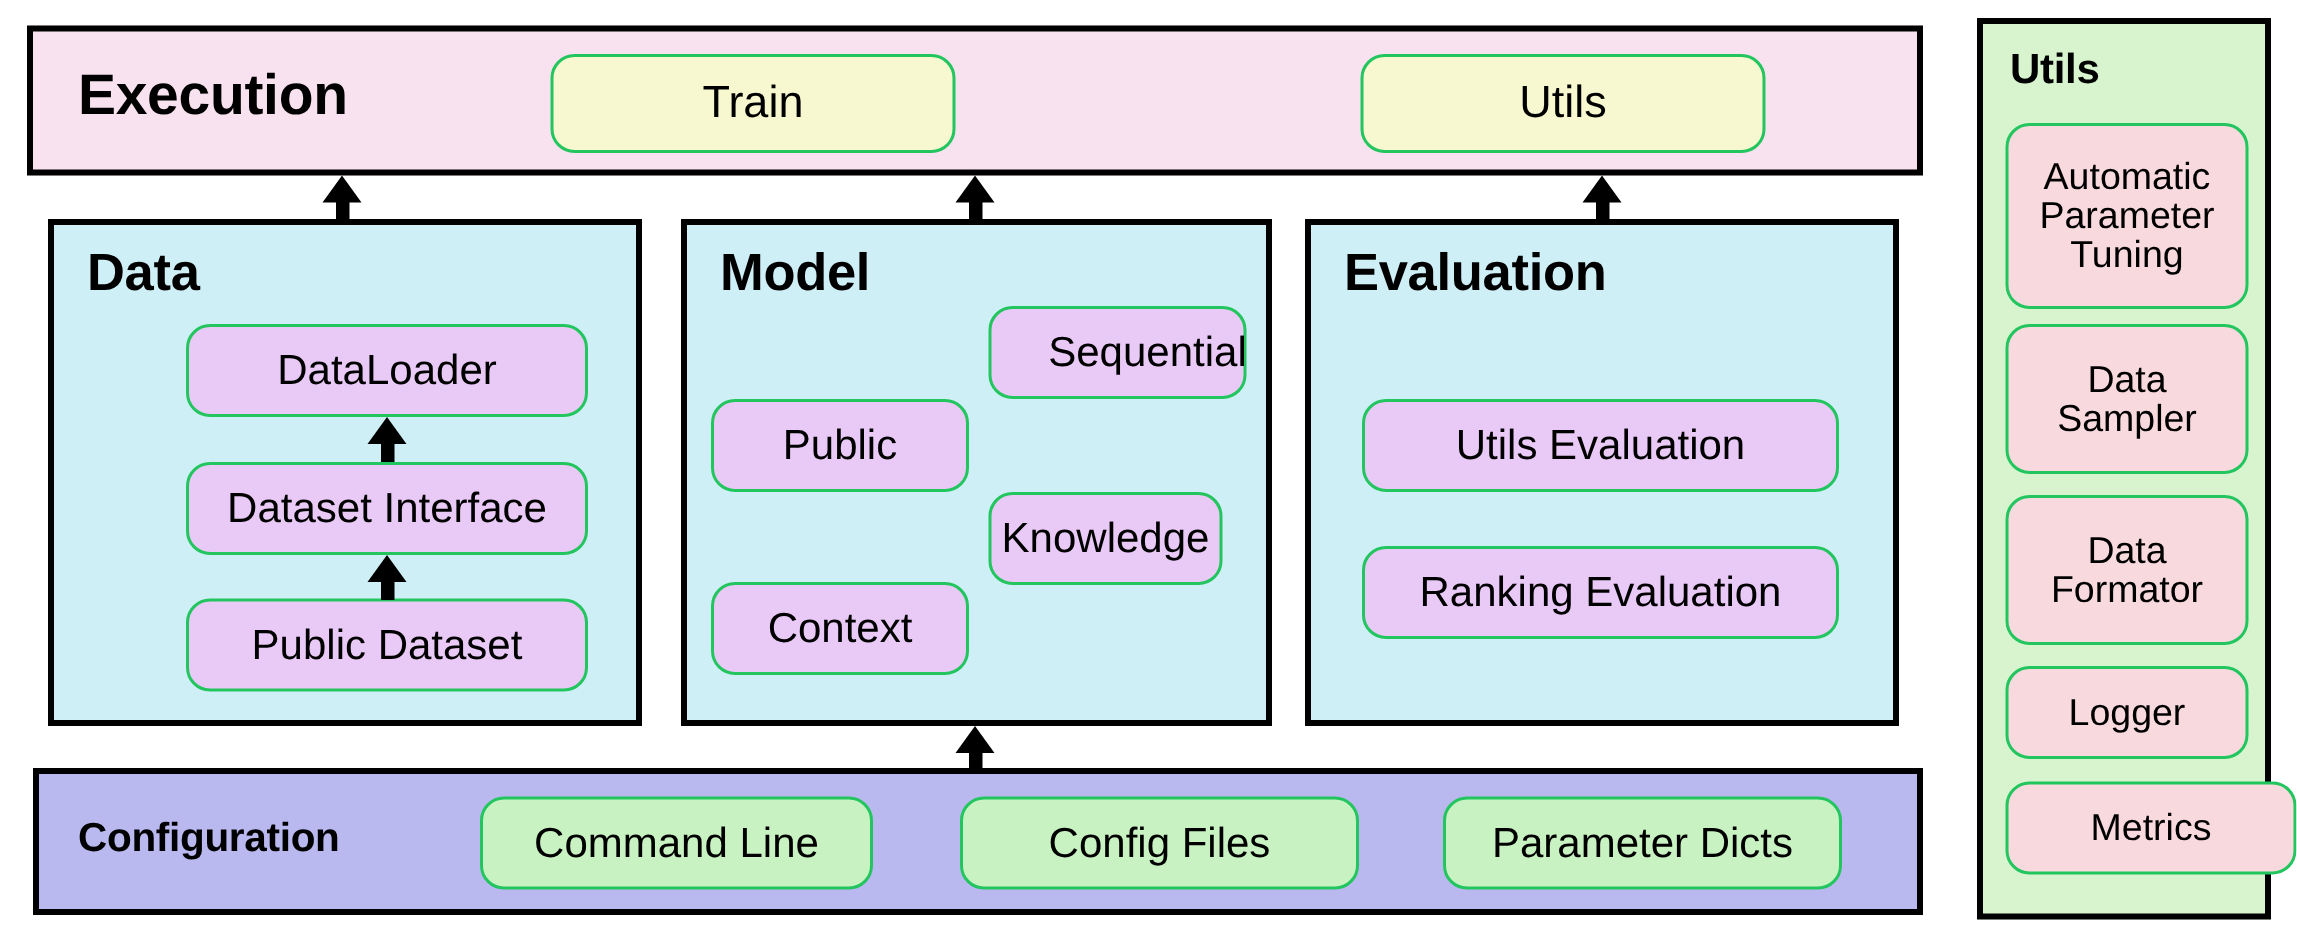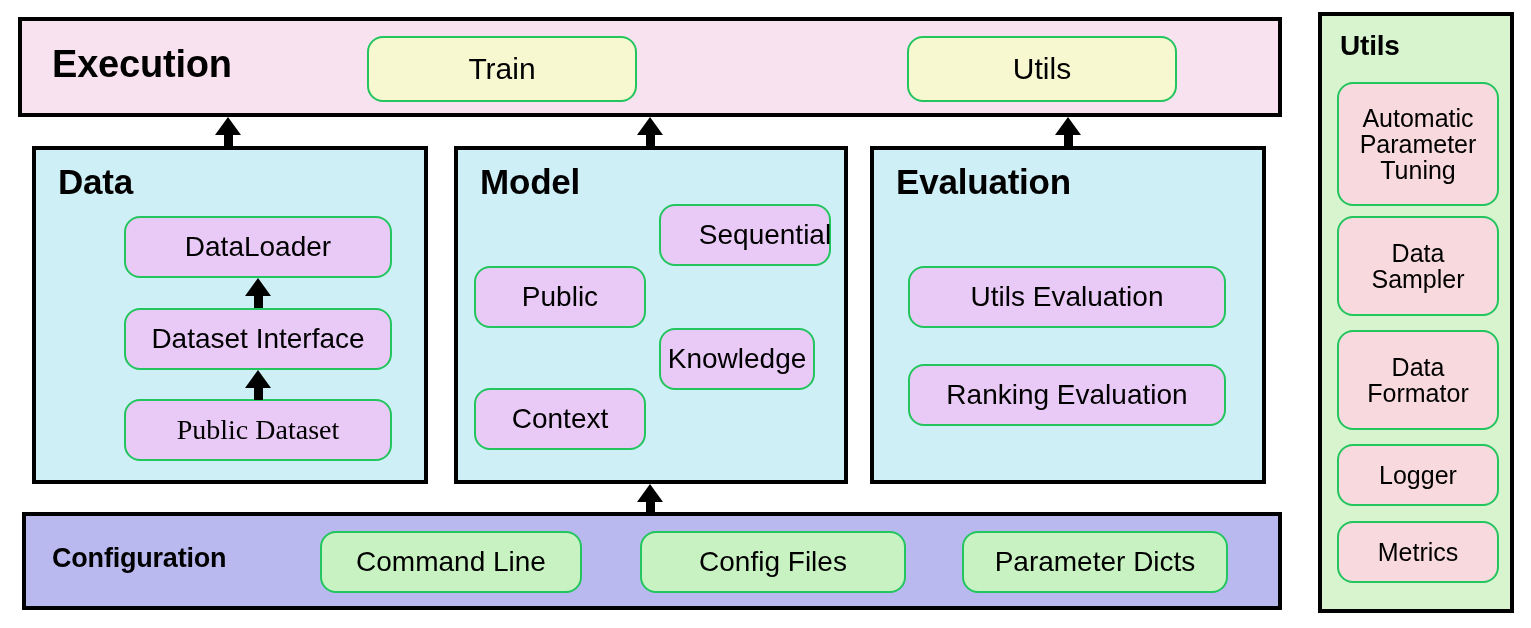--- a/index.html
+++ b/index.html
@@ -62,21 +62,21 @@
   .panel-title-mid { font-size: 35px; }
   #data-title       { left: 58px;  top: 162px; }
   #model-title      { left: 480px; top: 162px; }
   #evaluation-title { left: 896px; top: 162px; }
 
   .node-purple { background: #E9C9F5; font-size: 28px; }
 
   
   #node-dataloader        { left: 124px; top: 216px; width: 268px; height: 62px; }
   #node-dataset-interface { left: 124px; top: 308px; width: 268px; height: 62px; }
-  #node-public-dataset    { left: 124px; top: 399px; width: 268px; height: 62px; font-family: Liberation Serif, serif; }
+  #node-public-dataset    { left: 124px; top: 399px; width: 268px; height: 62px; }
 
   
   #node-sequential { left: 659px; top: 204px; width: 172px; height: 62px; padding-left: 40px; }
   #node-general    { left: 474px; top: 266px; width: 172px; height: 62px; }
   #node-knowledge  { left: 659px; top: 328px; width: 156px; height: 62px; }
   #node-context    { left: 474px; top: 388px; width: 172px; height: 62px; }
 
   
   #node-value-evaluation   { left: 908px; top: 266px; width: 318px; height: 62px; }
   #node-ranking-evaluation { left: 908px; top: 364px; width: 318px; height: 62px; }
@@ -96,21 +96,21 @@
   #utils-panel {
     left: 1318px; top: 12px; width: 196px; height: 601px;
     background: #D7F4CF;
   }
   #utils-title { left: 1340px; top: 30px; font-size: 28px; }
   .node-pink { background: #F8D9DD; font-size: 25px; }
   #node-auto-param-tuning { left: 1337px; top: 82px;  width: 162px; height: 124px; }
   #node-data-sampler      { left: 1337px; top: 216px; width: 162px; height: 100px; }
   #node-data-formator     { left: 1337px; top: 330px; width: 162px; height: 100px; }
   #node-logger            { left: 1337px; top: 444px; width: 162px; height: 62px; }
-  #node-metrics           { left: 1337px; top: 521px; width: 162px; height: 62px; }
+  #node-metrics           { left: 1337px; top: 521px; width: 194px; height: 62px; }
 
   
   .arrow {
     position: absolute;
     width: 0; height: 0;
   }
   .arrow .shaft {
     position: absolute;
     background: #000000;
     width: 9px;

